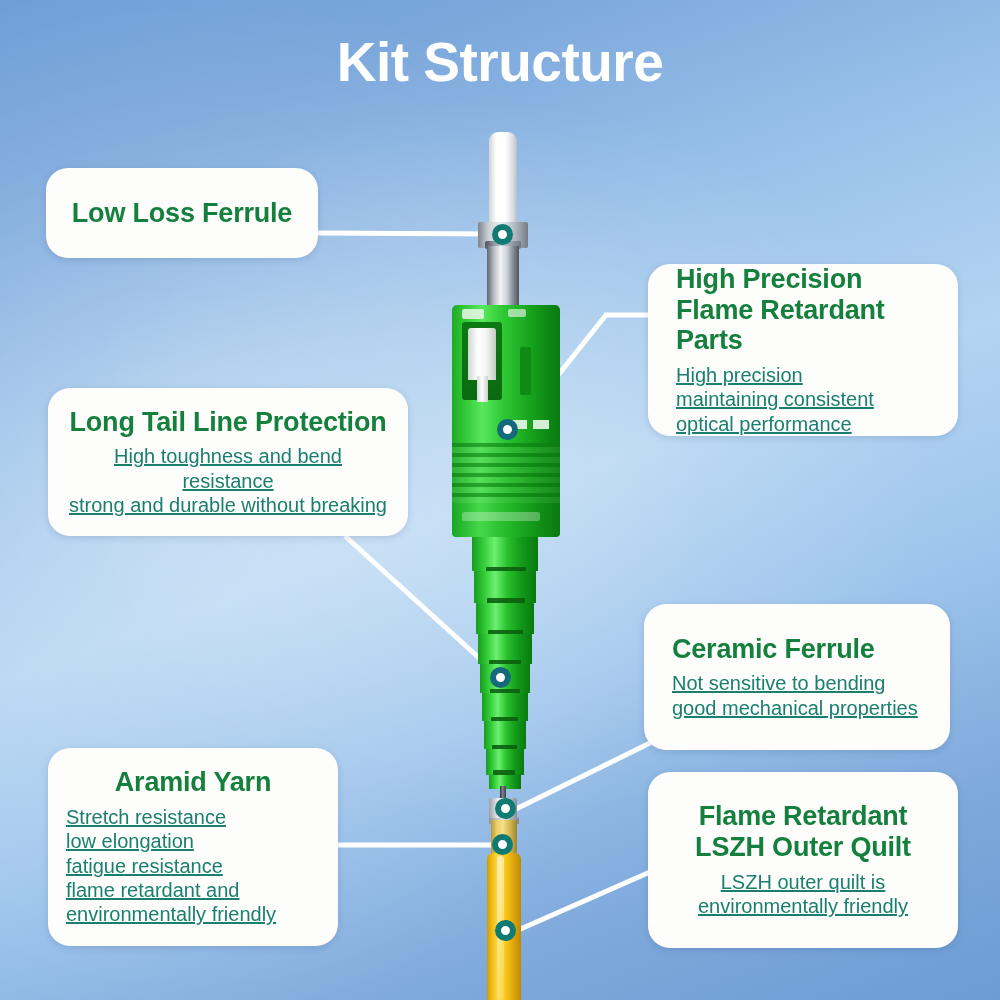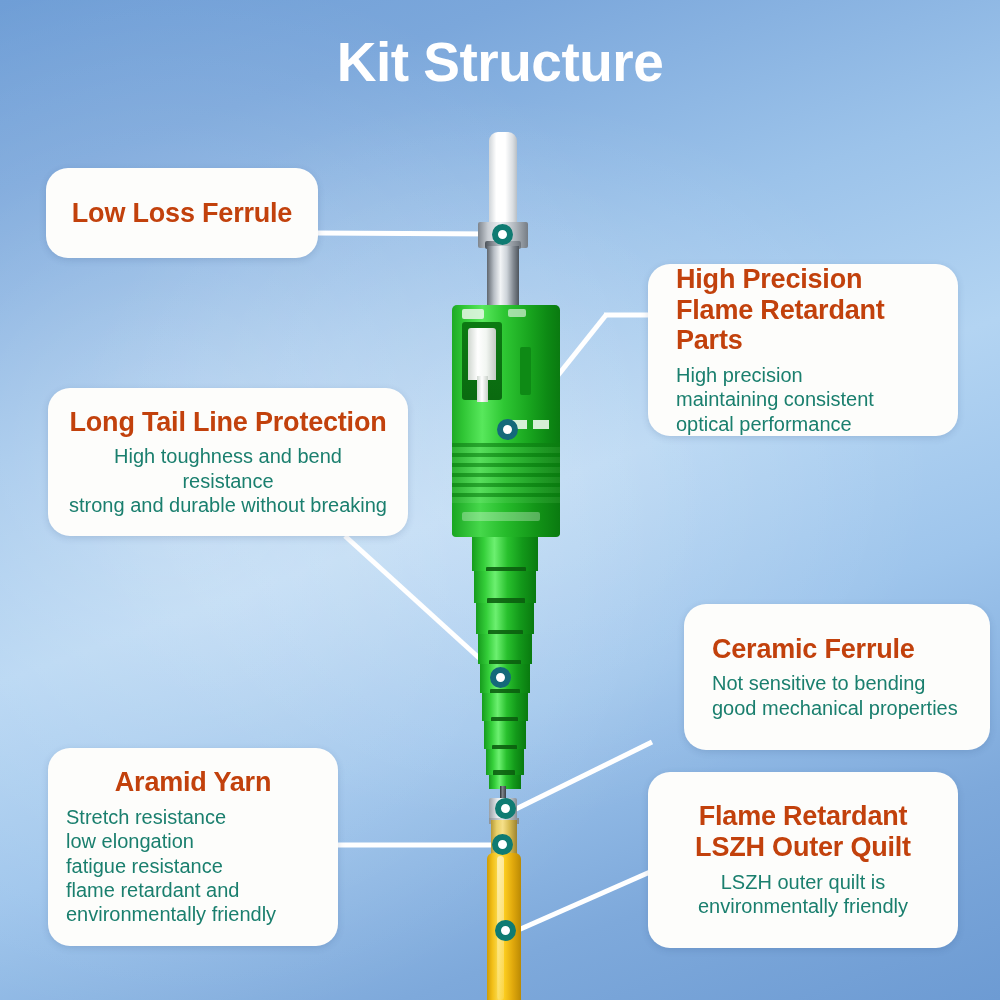--- a/index.html
+++ b/index.html
@@ -61,41 +61,41 @@
     box-sizing: border-box;
     padding: 10px 18px;
     display: flex;
     flex-direction: column;
     justify-content: center;
   }
   .card h3 {
     margin: 0;
     font-size: 27px;
     font-weight: bold;
-    color: #c2410c;
+    color: #15803d;
     line-height: 1.14;
     letter-spacing: -0.2px;
   }
   .card p {
     margin: 7px 0 0 0;
     font-size: 20px;
     color: #1a7f6e;
     line-height: 1.22;
     font-weight: normal;
   }
-  .card p span { display: block; }
+  .card p span { display: block; text-decoration: underline; }
 
   .c-center { text-align: center; align-items: center; }
   .c-left { text-align: left; align-items: flex-start; padding-left: 28px; }
 
   
   #card-ferrule      { left: 46px;  top: 168px; width: 272px; height: 90px; }
   #card-flame        { left: 648px; top: 264px; width: 310px; height: 172px; }
   #card-longtail     { left: 48px;  top: 388px; width: 360px; height: 148px; }
-  #card-ceramic      { left: 684px; top: 604px; width: 306px; height: 146px; }
+  #card-ceramic      { left: 644px; top: 604px; width: 306px; height: 146px; }
   #card-aramid       { left: 48px;  top: 748px; width: 290px; height: 198px; }
   #card-lszh         { left: 648px; top: 772px; width: 310px; height: 176px; }
 
   #card-flame h3, #card-ceramic h3 { text-align: left; width: 100%; }
   #card-flame p, #card-ceramic p   { text-align: left; width: 100%; }
   #card-aramid p { text-align: left; width: 100%; }
   #card-lszh h3 { text-align: center; width:100%; }
   #card-lszh p  { text-align: center; width:100%; }
 
   

